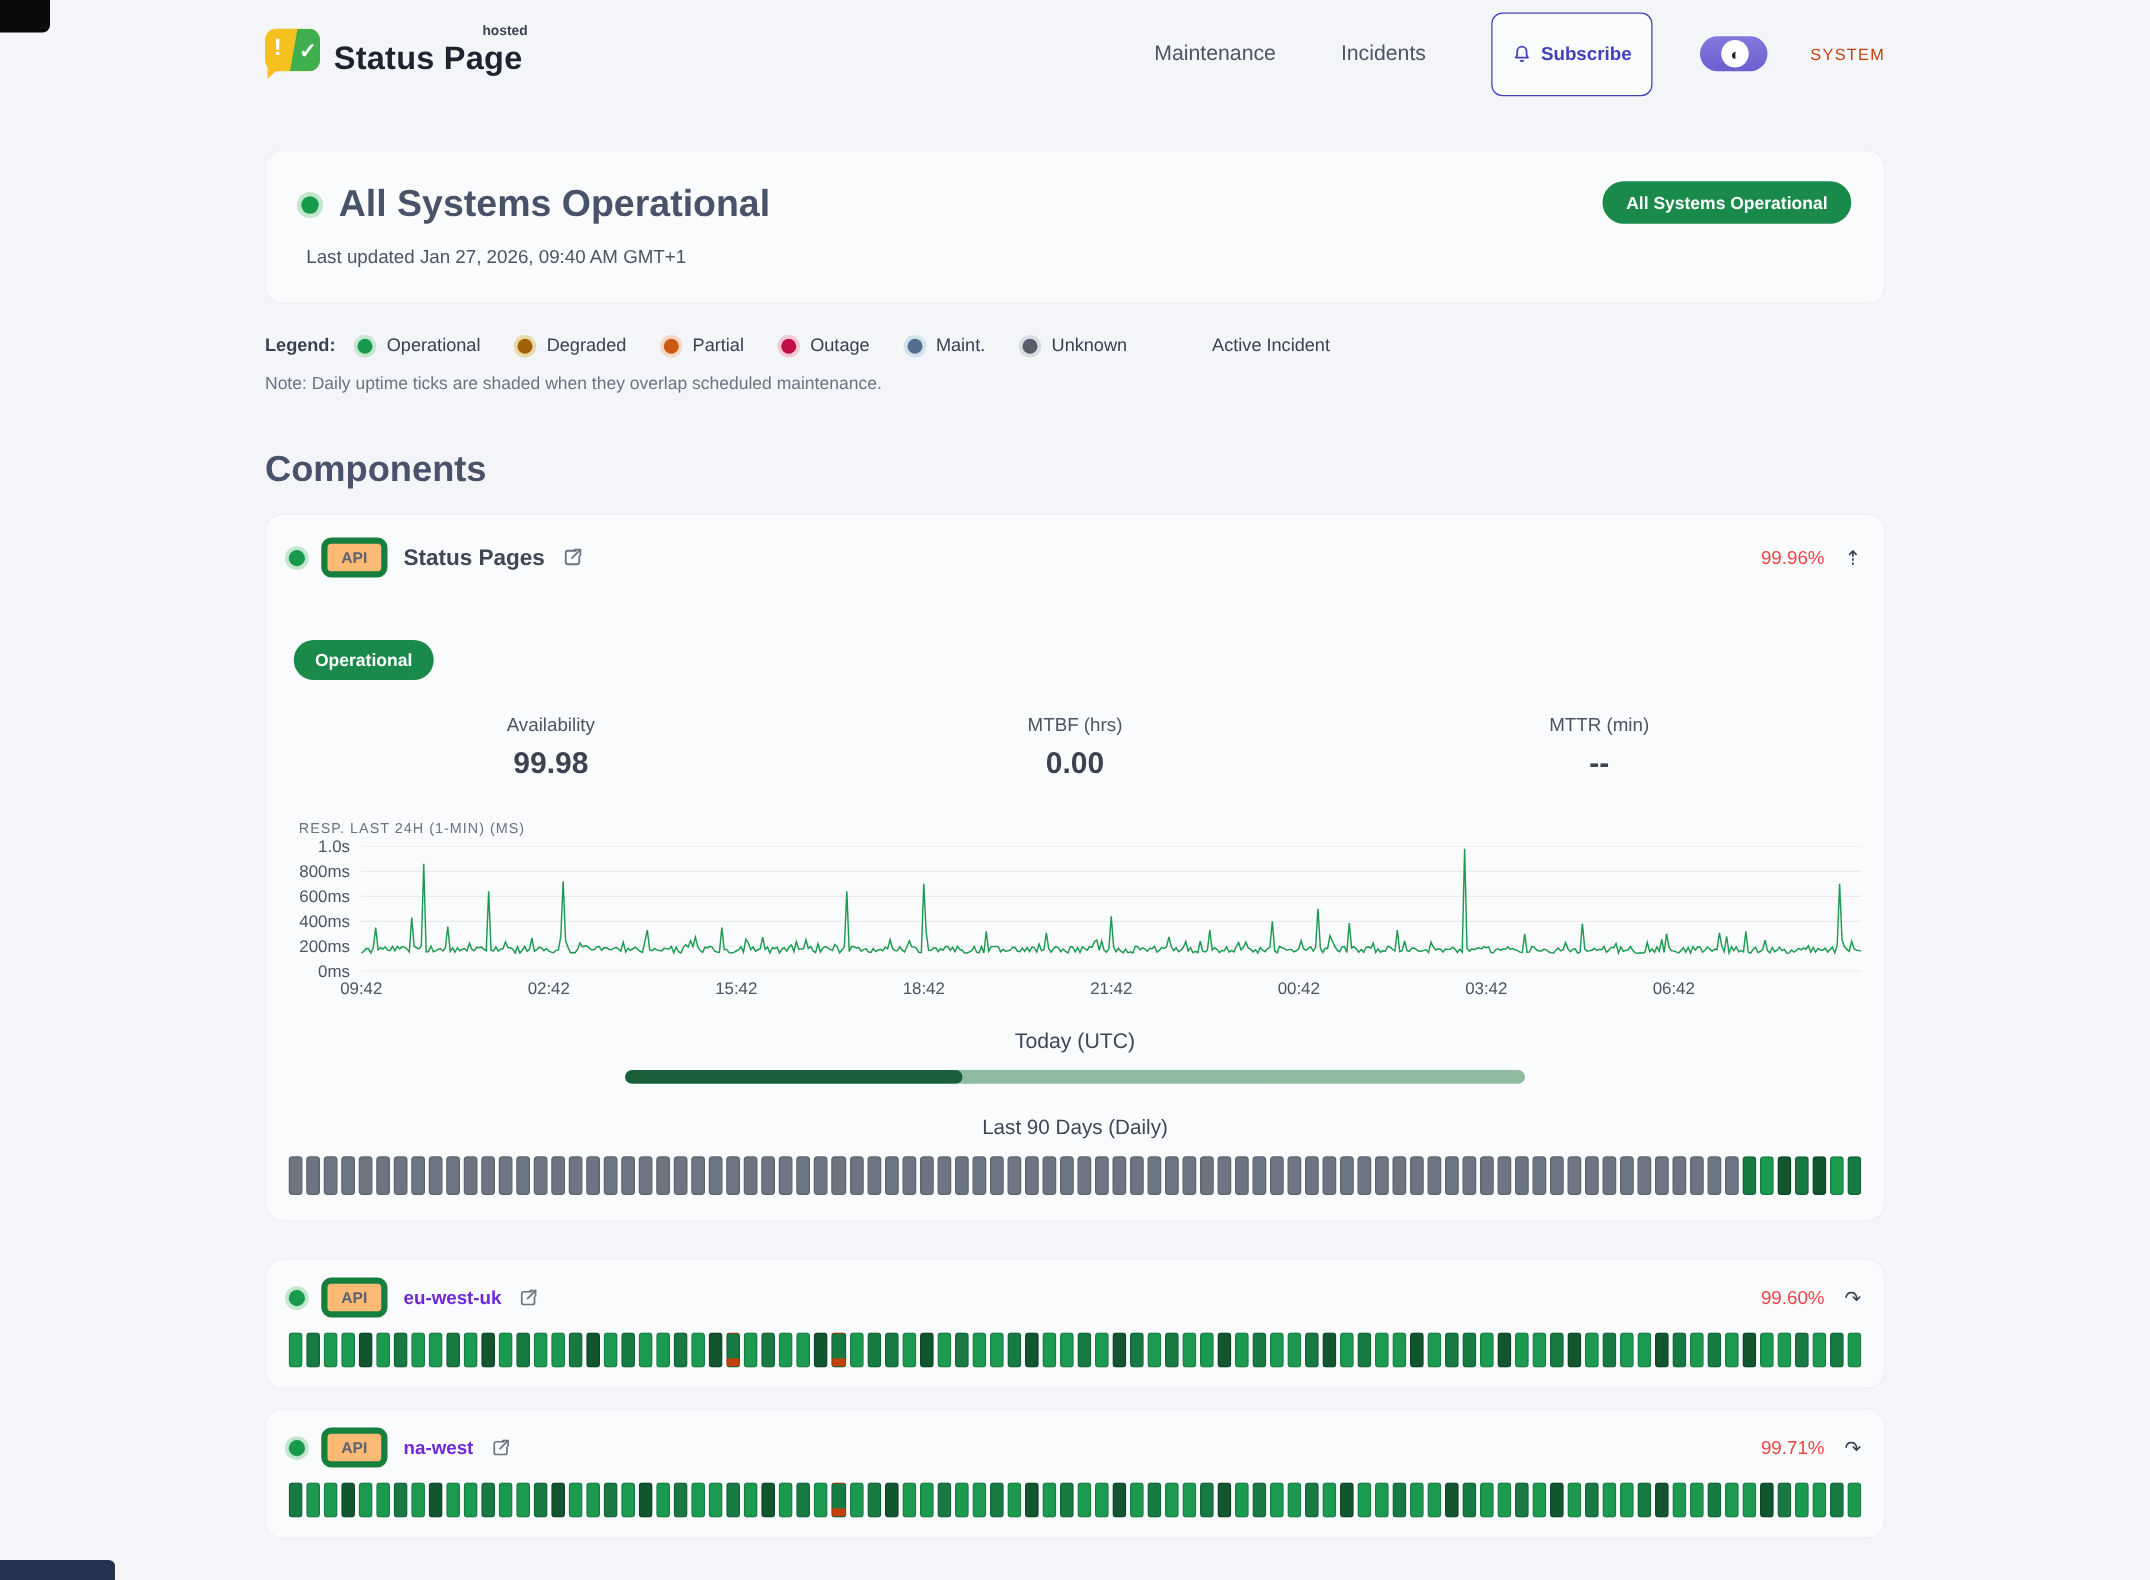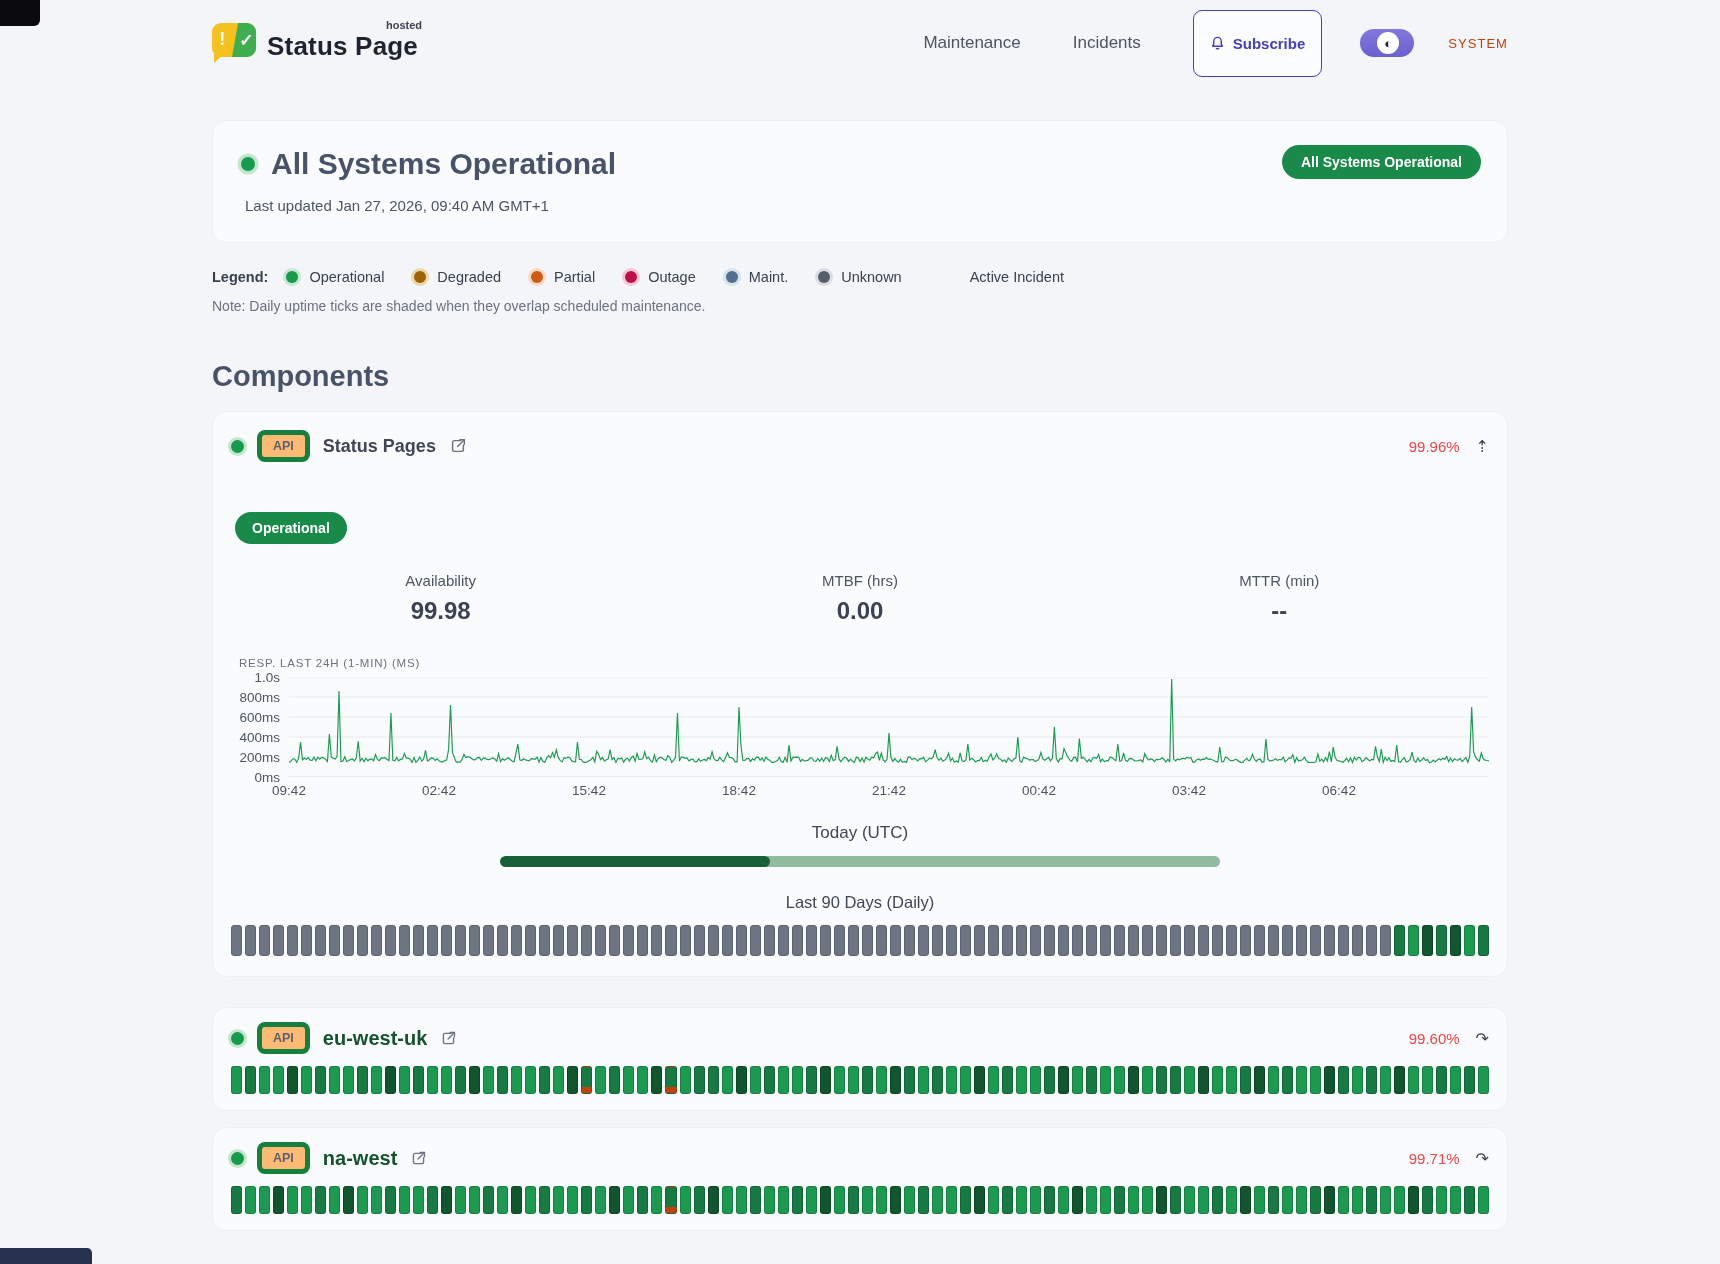--- a/index.html
+++ b/index.html
@@ -93,21 +93,21 @@
   .ticks { display:flex; gap:3px; margin-top:13px; height:31px; }
   .region-ticks { height:28px; margin-top:12px; }
   .tick { flex:1; border-radius:3px; }
   .t-m  { background:#6e7582; border:1px solid #5d6470; }
   .t-g1 { background:#1b9a50; border:1px solid rgba(0,0,0,.18); }
   .t-g2 { background:#177a43; border:1px solid rgba(0,0,0,.18); }
   .t-g3 { background:#11562f; border:1px solid rgba(0,0,0,.18); }
   .t-p1 { background:linear-gradient(180deg,#177a43 0 76%,#c2410c 76% 100%); border:1px solid rgba(0,0,0,.18); }
 
   .region-card { margin-top:16px; padding:14px 18px 16px 18px; }
-  .region-name { font-size:20px; font-weight:700; color:#14532d; }
+  .region-name { font-size:15px; font-weight:700; color:#6d28d9; }
 </style>
 </head>
 <body>
 
 <div class="artifact-tl"></div>
 <div class="artifact-bl"></div>
 
 <div class="header">
   <div class="brand">
     <div class="logo">

